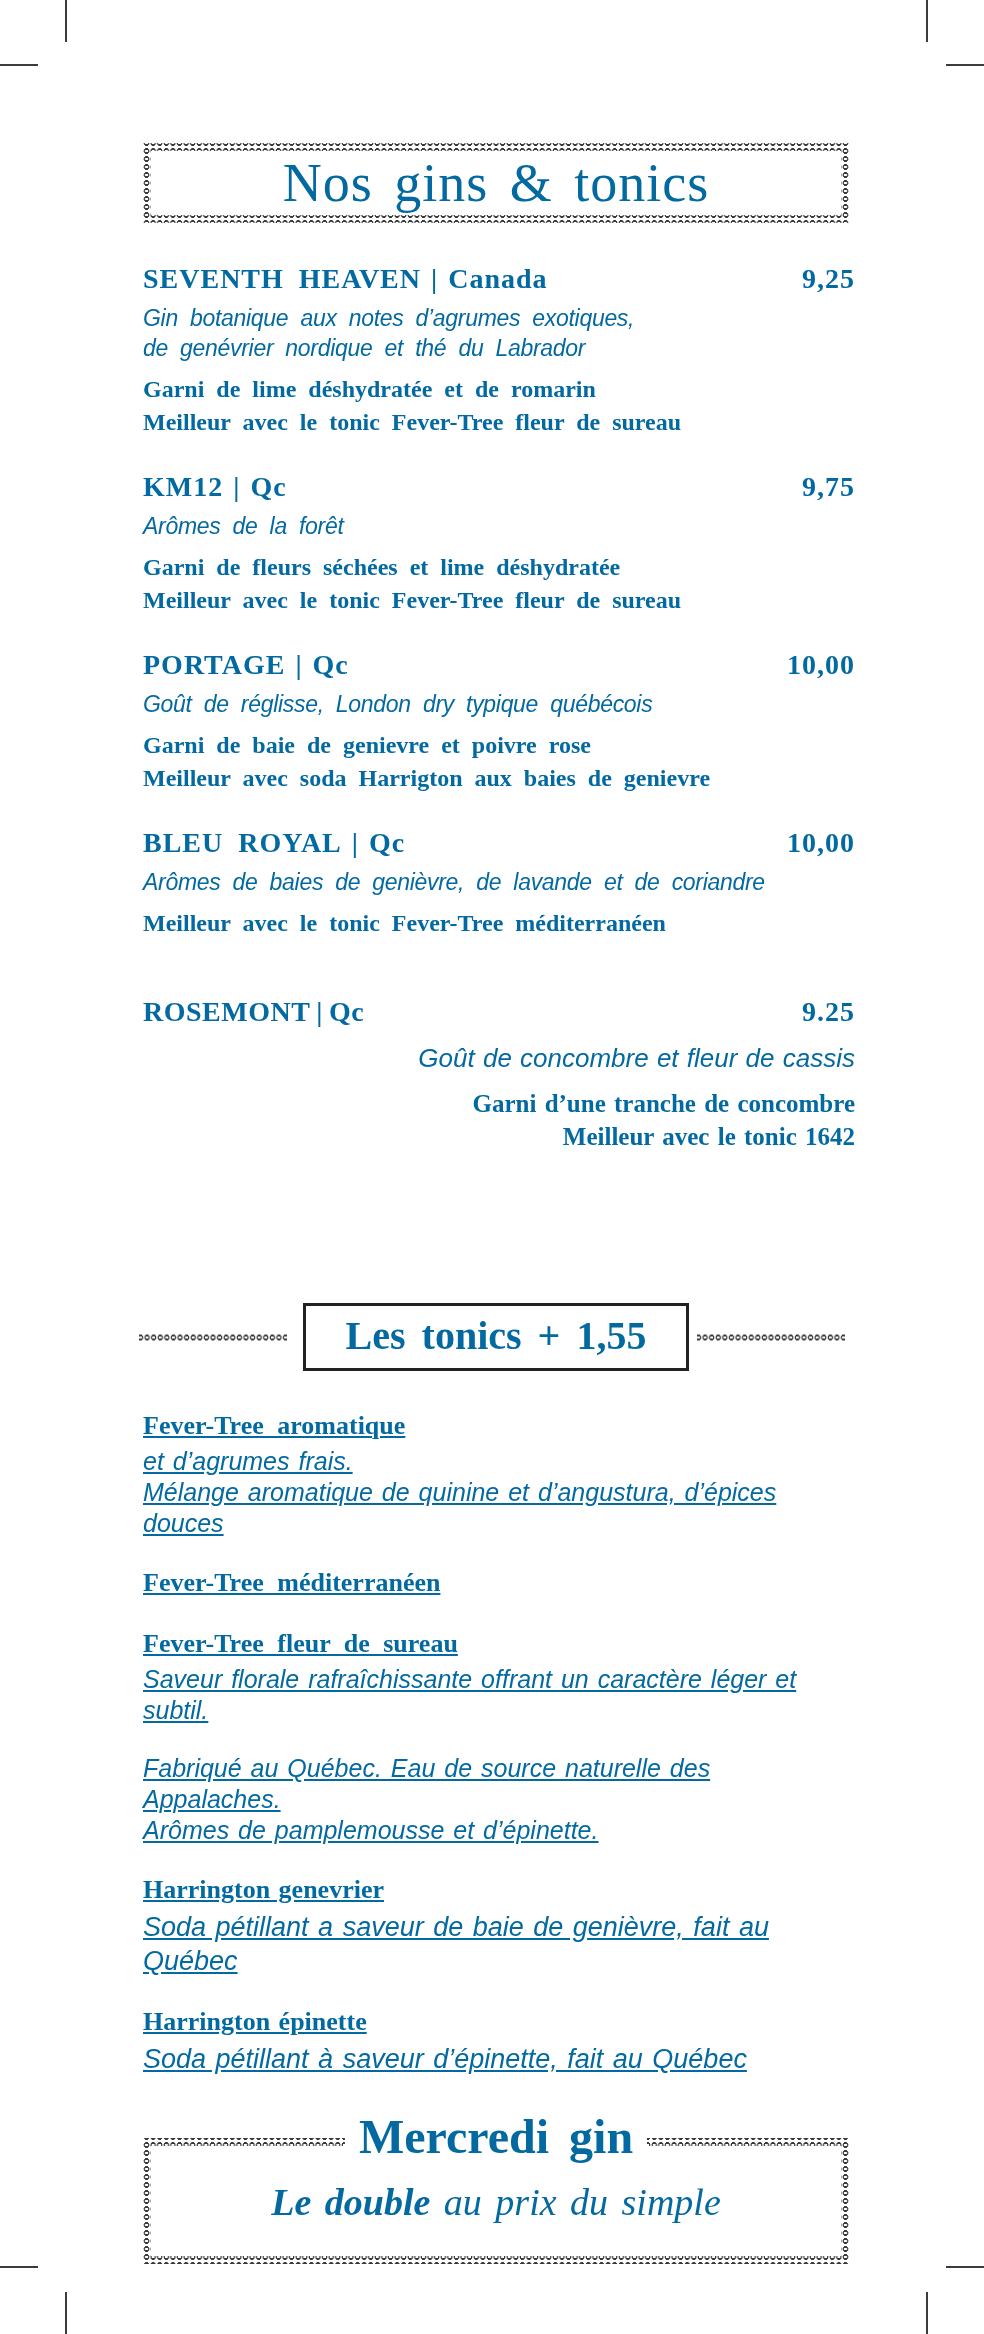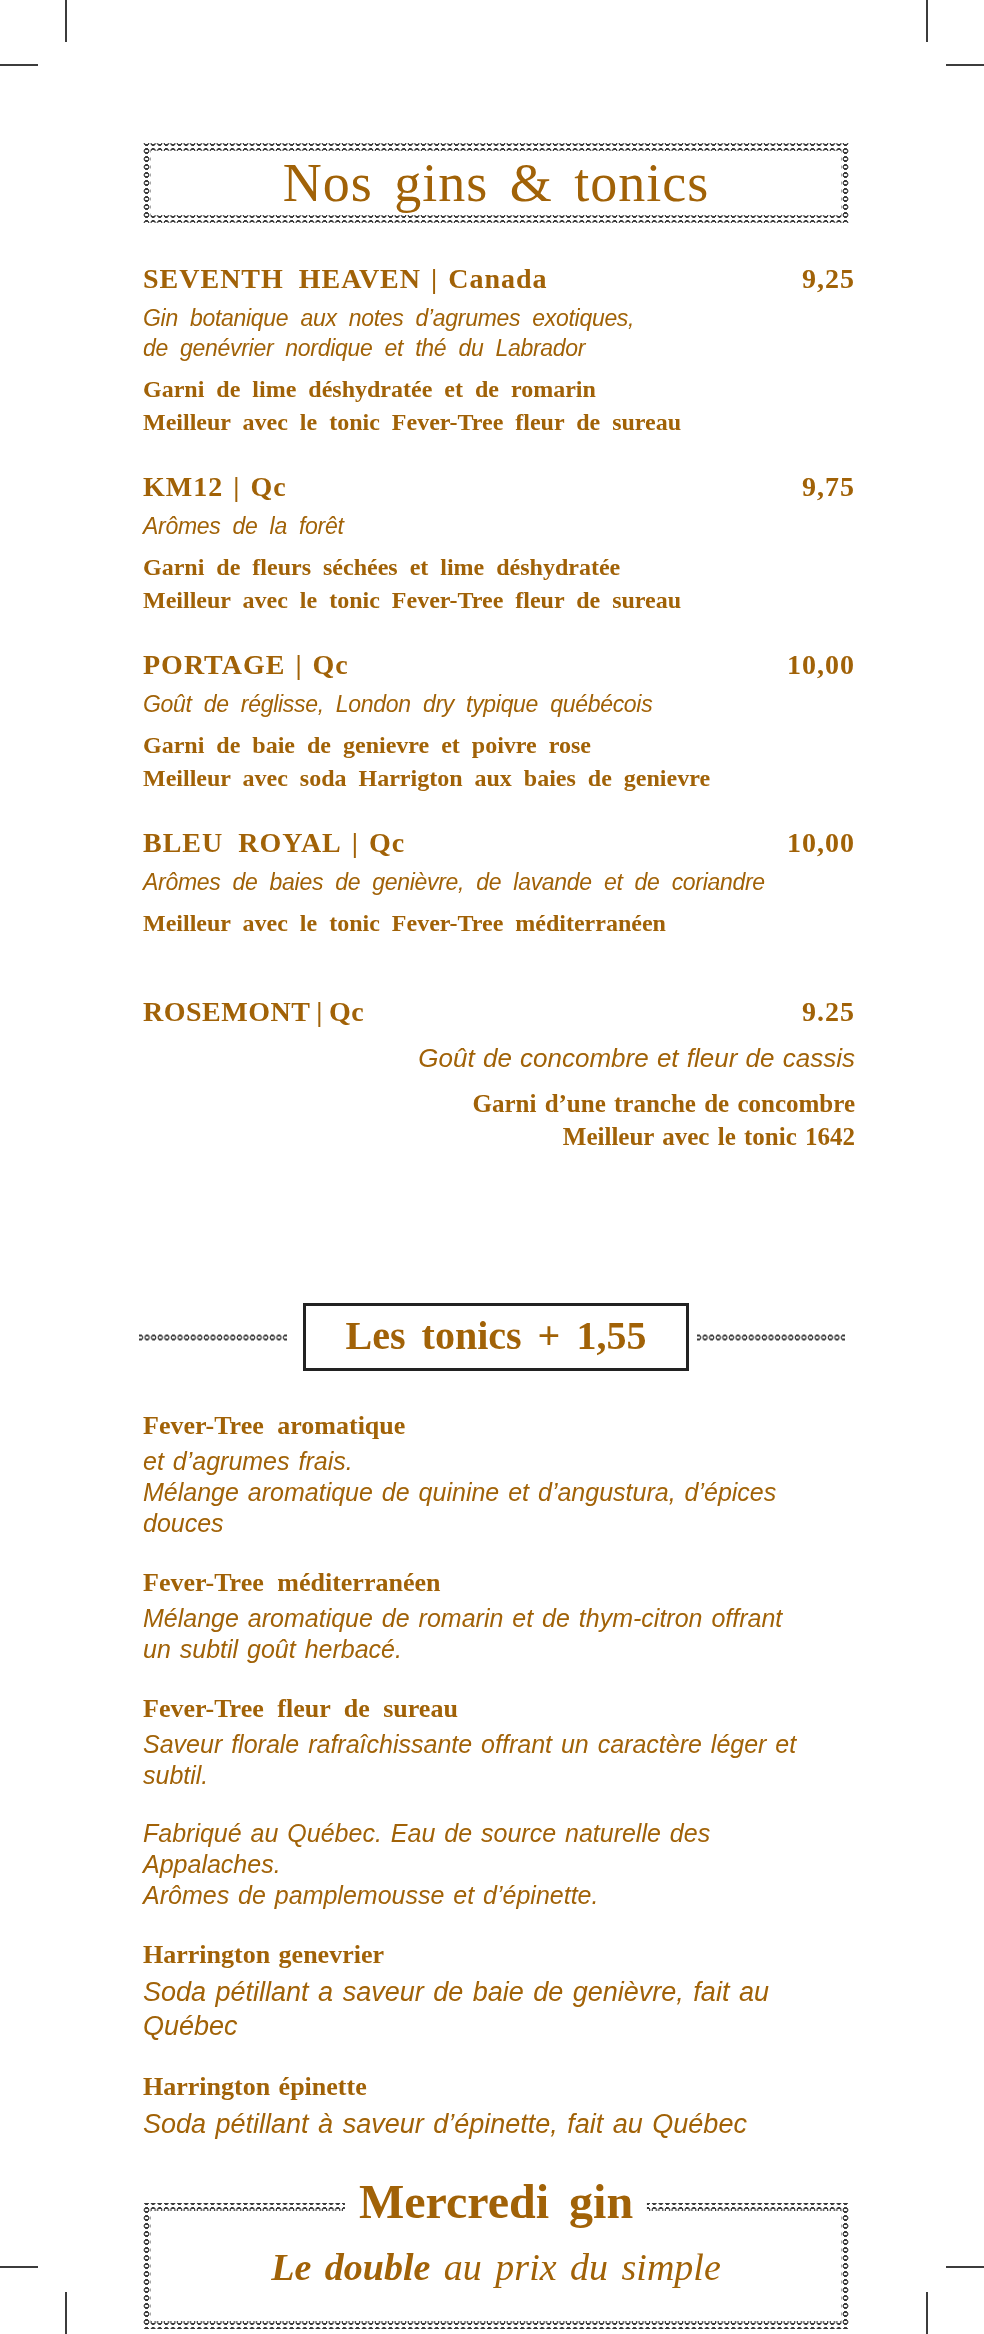--- a/index.html
+++ b/index.html
@@ -1,18 +1,18 @@
 <!DOCTYPE html>
 <html><head>
 <meta charset="utf-8">
 <style>
   html,body { margin:0; padding:0; background:#e8e8e8; }
   .page {
     position:relative; width:984px; height:2334px; margin:0 auto;
-    background:#ffffff; color:#a16207; overflow:hidden;
+    background:#ffffff; color:#0369a1; overflow:hidden;
     font-family:"Liberation Serif", serif;
   }
   
   .mark { position:absolute; background:#3c3c3c; }
   .m-tl-v { left:65px;  top:0;      width:2px;  height:42px; }
   .m-tr-v { left:926px; top:0;      width:2px;  height:42px; }
   .m-tl-h { left:0;     top:64px;   width:38px; height:2px;  }
   .m-tr-h { left:946px; top:64px;   width:38px; height:2px;  }
   .m-bl-h { left:0;     top:2266px; width:38px; height:2px;  }
   .m-br-h { left:946px; top:2266px; width:38px; height:2px;  }
@@ -67,21 +67,21 @@
     position:absolute; left:160px; top:0; width:380px; height:62px;
     border:3px solid #222222; background:#fff; text-align:center;
     font-weight:bold; font-size:40px; line-height:60px; word-spacing:6px;
   }
   .chain-line { position:absolute; top:30px; height:9px; width:148px; }
   .chain-line.left  { left:-4px; }
   .chain-line.right { right:10px; }
 
   
   .tonics-list { margin-top:36px; }
-  .tonic { margin-top:27px; }
+  .tonic { margin-top:27px;text-decoration:underline; }
   .tonic.first { margin-top:0; }
   .tonic-name { font-weight:bold; font-size:26px; line-height:34px; word-spacing:7px; }
   .tonic.tight .tonic-name { word-spacing:2px; }
   .tonic-desc {
     font-family:"Liberation Sans", sans-serif; font-style:italic;
     font-size:25px; line-height:31px; margin-top:3px; word-spacing:2px;
   }
   .tonic.big .tonic-desc { font-size:27px; line-height:34px; }
 
   
@@ -203,24 +203,20 @@
       <div class="tonic first">
         <div class="tonic-name">Fever-Tree aromatique</div>
         <div class="tonic-desc">
           <div>et d’agrumes frais.</div>
           <div>Mélange aromatique de quinine et d’angustura, d’épices douces</div>
         </div>
       </div>
 
       <div class="tonic">
         <div class="tonic-name">Fever-Tree méditerranéen</div>
-        <div class="tonic-desc">
-          <div>Mélange aromatique de romarin et de thym-citron offrant</div>
-          <div>un subtil goût herbacé.</div>
-        </div>
       </div>
 
       <div class="tonic">
         <div class="tonic-name">Fever-Tree fleur de sureau</div>
         <div class="tonic-desc">
           <div>Saveur florale rafraîchissante offrant un caractère léger et subtil.</div>
         </div>
       </div>
 
       <div class="tonic">

